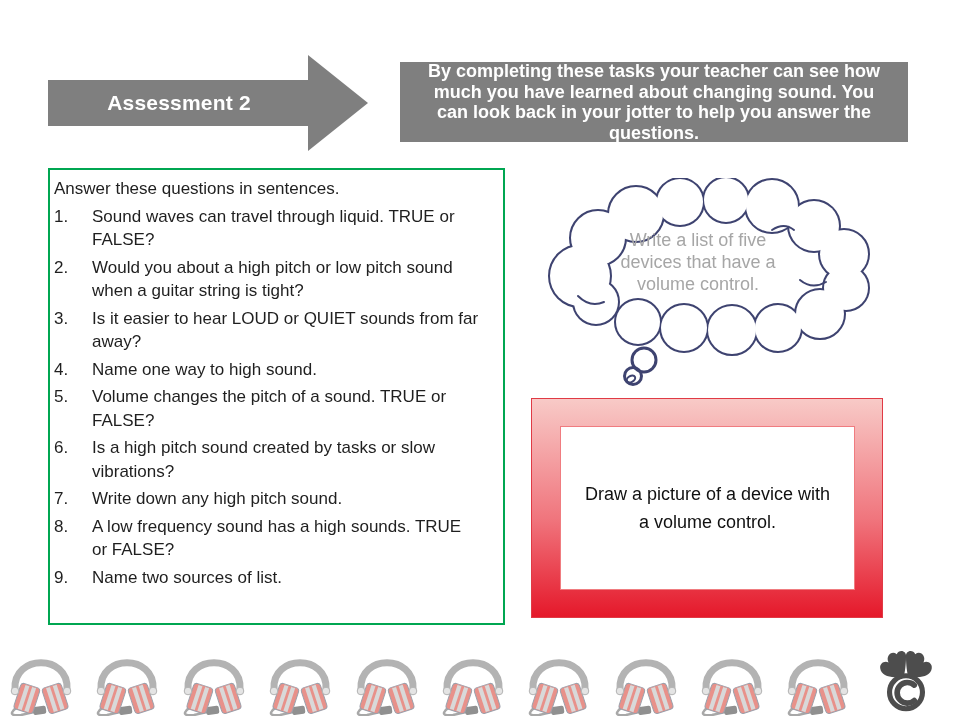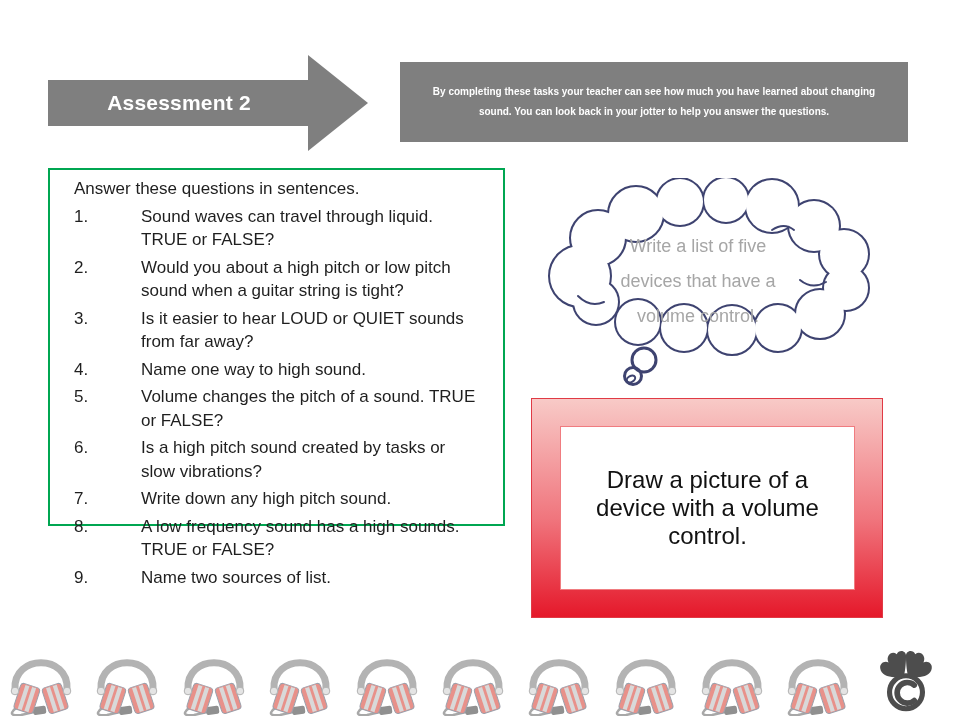--- a/index.html
+++ b/index.html
@@ -18,57 +18,57 @@
   .arrow-label {
     position: absolute; left: 0; top: 25px; width: 262px; height: 46px;
     display: flex; align-items: center; justify-content: center;
     color: #ffffff; font-size: 21px; font-weight: bold; letter-spacing: 0.2px;
   }
 
   
   .info-box {
     position: absolute; left: 400px; top: 62px; width: 508px; height: 80px;
     background: #7F7F7F; color: #ffffff;
-    font-size: 10px; font-weight: bold; line-height: 20.5px; text-align: center;
+    font-size: 18px; font-weight: bold; line-height: 20.5px; text-align: center;
     display: flex; align-items: center; justify-content: center;
     padding: 4px 16px;
   }
 
   
   .qbox {
-    position: absolute; left: 48px; top: 168px; width: 457px; height: 358px;
+    position: absolute; left: 48px; top: 168px; width: 457px; height: 457px;
     background: #ffffff; border: 2px solid #00A651;
-    padding: 7px 24px 6px 24px;
+    padding: 7px 24px 6px 4px;
     color: #1f1f1f; font-size: 17px; line-height: 23.5px;
   }
   .q-intro { margin-bottom: 4px; }
   .q-item { display: flex; margin-top: 4px; }
   .q-num { width: 38px; flex: 0 0 38px; }
-  .q-text { flex: 1; margin-left: 29px; }
+  .q-text { flex: 1; }
 
   
   .cloud-wrap { position: absolute; left: 540px; top: 178px; width: 340px; height: 212px; }
   .cloud-text {
     position: absolute; left: 598px; top: 229px; width: 200px;
-    color: #A6A6A6; font-size: 18px; line-height: 35px; text-align: center;
+    color: #A6A6A6; font-size: 18px; line-height: 22px; text-align: center;
   }
 
   
   .draw-box {
     position: absolute; left: 531px; top: 398px; width: 352px; height: 220px;
     background: linear-gradient(to bottom, #F8CAC7 0%, #F0757D 55%, #E5182A 100%);
     border: 1px solid #E03A45;
   }
   .draw-inner {
     position: absolute; left: 28px; top: 27px; width: 295px; height: 164px;
     background: #ffffff; border: 1px solid #F07C80;
     display: flex; align-items: center; justify-content: center;
   }
   .draw-text {
-    width: 252px; color: #111111; font-size: 24px; line-height: 28px; text-align: center;
+    width: 252px; color: #111111; font-size: 18px; line-height: 28px; text-align: center;
   }
 
   
   .hp-row { position: absolute; left: 4px; top: 642px; width: 852px; height: 74px; }
   .logo-wrap { position: absolute; left: 868px; top: 648px; width: 76px; height: 70px; }
 </style>
 </head>
 <body>
 
 <div class="slide">

